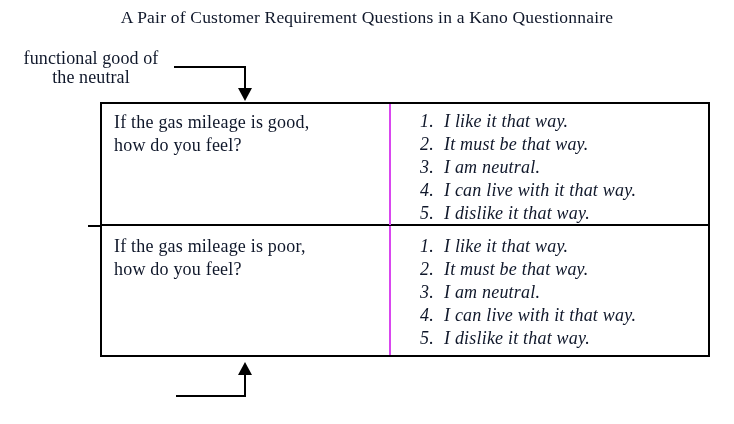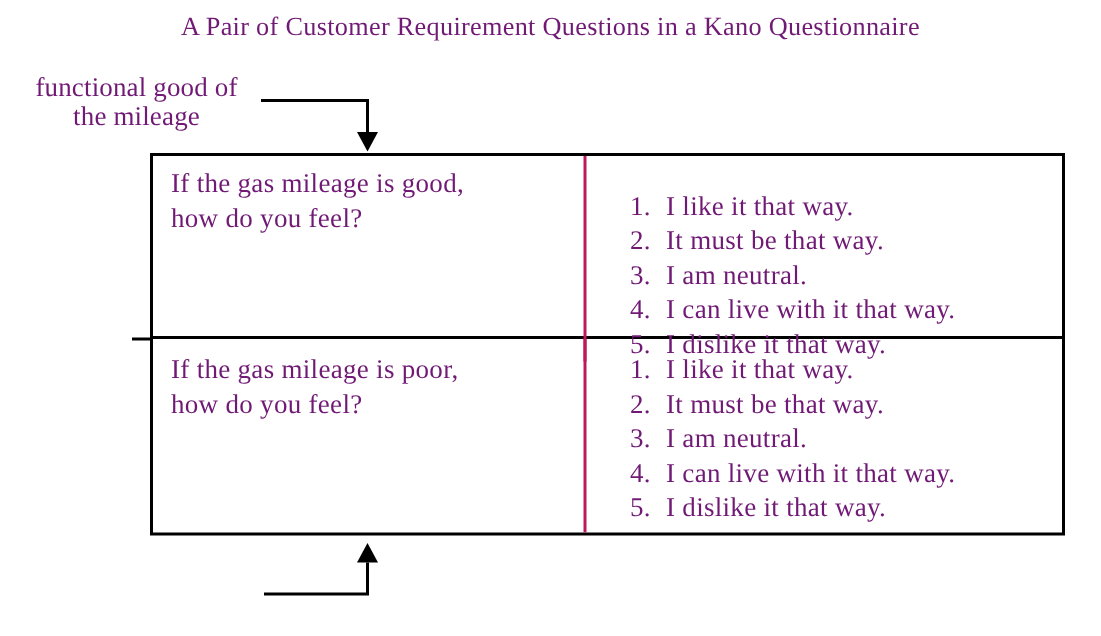--- a/index.html
+++ b/index.html
@@ -6,21 +6,21 @@
     margin: 0;
     padding: 0;
     background: #ffffff;
   }
   .page {
     position: relative;
     width: 734px;
     height: 424px;
     background: #ffffff;
     font-family: "Liberation Serif", "DejaVu Serif", serif;
-    color: #701a75;
+    color: #0f172a;
     overflow: hidden;
   }
   .title {
     position: absolute;
     top: 7px;
     left: 0;
     width: 100%;
     text-align: center;
     font-size: 17.5px;
     letter-spacing: 0.2px;
@@ -70,24 +70,25 @@
   .kano-row.first {
     border-bottom: 2px solid #000000;
   }
   .cell-question {
     padding: 7px 6px 0 12px;
     line-height: 23px;
     letter-spacing: 0.2px;
   }
   .cell-question .q-line { white-space: nowrap; }
   .cell-options {
-    border-left: 2px solid #be185d;
-    padding: 22px 4px 0 29px;
+    border-left: 2px solid #d946ef;
+    padding: 6px 4px 0 29px;
     line-height: 23px;
     letter-spacing: 0.2px;
+    font-style: italic;
   }
   .row2 .cell-question,
   .row2 .cell-options { padding-top: 9px; }
   .opt { white-space: nowrap; }
   .opt .num { display: inline-block; min-width: 17px; }
   .opt .txt { margin-left: 7px; }
   .divider-overhang {
     position: absolute;
     left: 88px;
     top: 225px;
@@ -98,21 +99,21 @@
 </style>
 </head>
 <body>
 
 <div class="page">
 
   <div class="title">A Pair of Customer Requirement Questions in a Kano Questionnaire</div>
 
   <div class="annotation annotation-functional">
     <div>functional good of</div>
-    <div>the mileage</div>
+    <div>the neutral</div>
   </div>
 
   <svg class="connectors" viewBox="0 0 734 424" xmlns="http://www.w3.org/2000/svg">
     <polyline points="174,67 245,67 245,90" fill="none" stroke="#000000" stroke-width="2"></polyline>
     <polygon points="245,101 238,88 252,88" fill="#000000"></polygon>
     <polyline points="176,396 245,396 245,375" fill="none" stroke="#000000" stroke-width="2"></polyline>
     <polygon points="245,362 238,375 252,375" fill="#000000"></polygon>
   </svg>
 
   <div class="kano-table">

